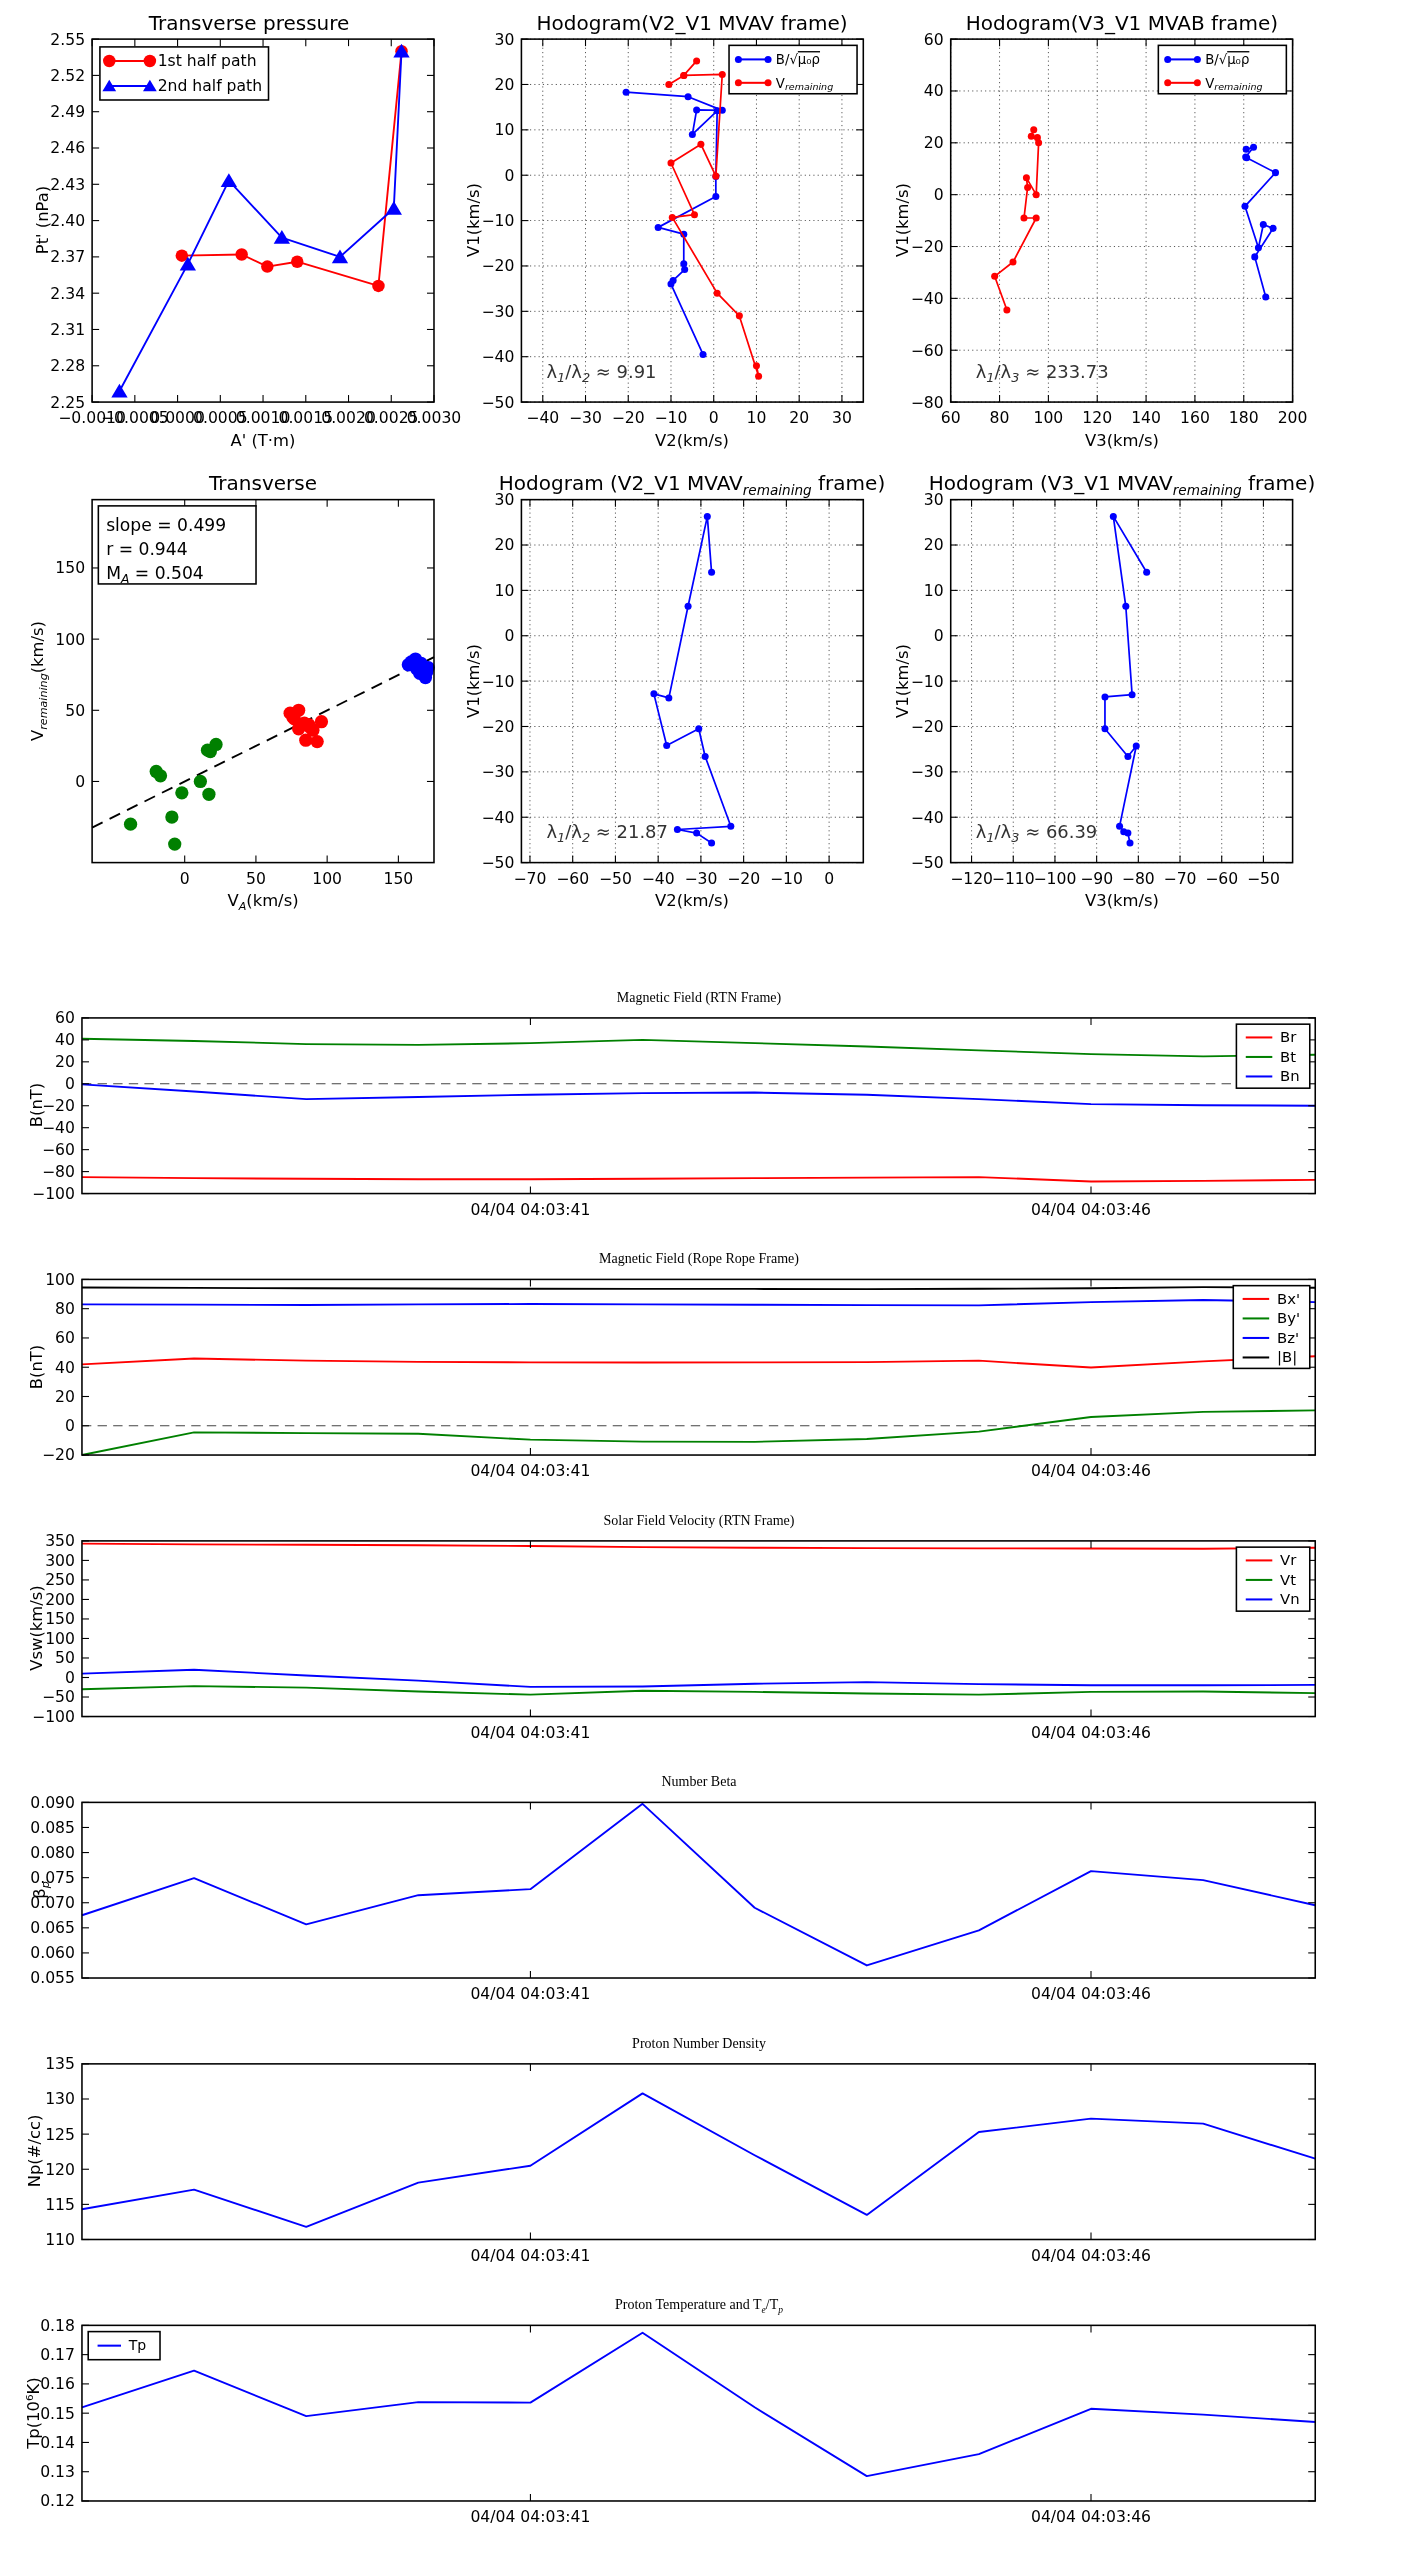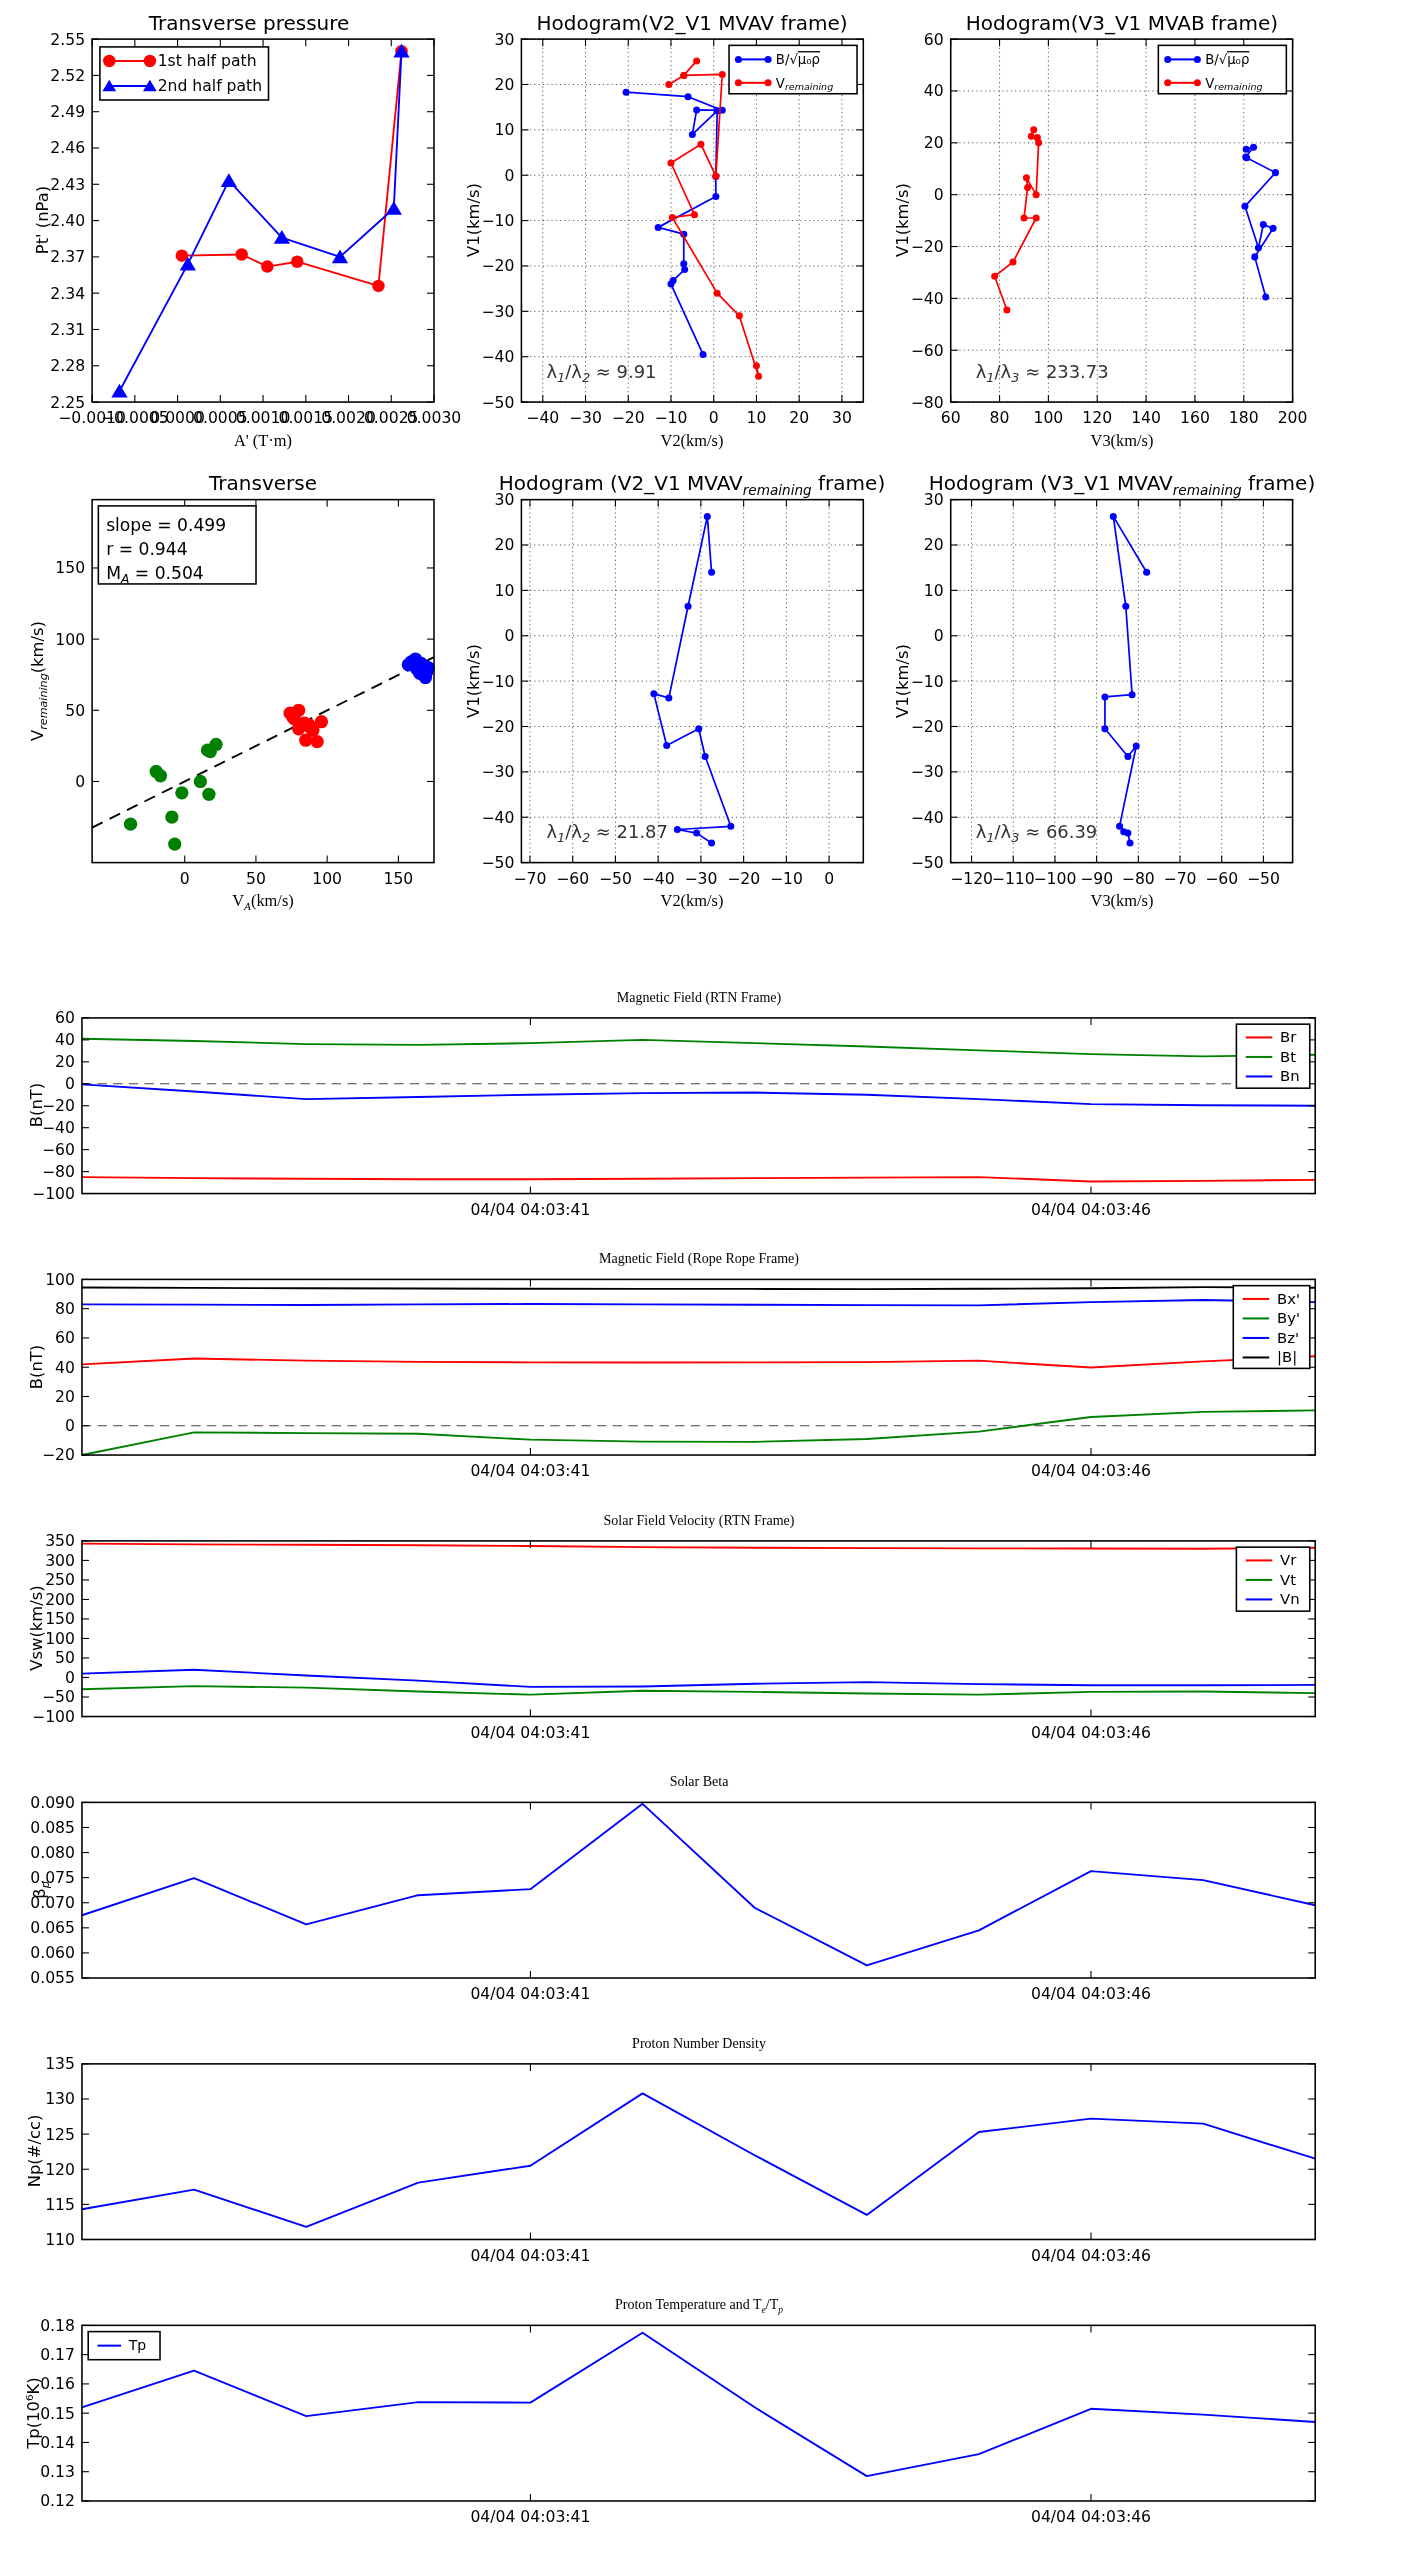--- a/index.html
+++ b/index.html
@@ -2,21 +2,21 @@
 <html style="font-size:12.5px"><head>
 <meta charset="utf-8">
 <style>
   html,body{margin:0;padding:0;background:#fff;}
   .page{position:relative;width:1405px;height:2576px;background:#ffffff;
         font-family:"DejaVu Sans", sans-serif;color:#000;}
   #canvas{position:absolute;left:0;top:0;}
   .ct,.pt,.xl{position:absolute;transform:translateX(-50%);white-space:nowrap;color:#000;}
   .ct{font-size:20px;}
   .pt{font-size:14px;font-family:Liberation Serif, serif;}
-  .xl{font-size:16.4px;font-family:Liberation Serif, serif;}
+  .xl{font-size:16.4px;}
   .yl{position:absolute;font-size:16.4px;white-space:nowrap;color:#000;
       transform:translate(-50%,-50%) rotate(-90deg);}
   sub{font-size:68%;font-style:italic;}
 </style>
 </head>
 <body>
 
 <div class="page">
   <svg id="canvas" width="1405" height="2576" viewBox="0 0 1800 3300">
       <g>
@@ -808,21 +808,21 @@
 
   <div class="ct rich" style="left:249px;top:11px">Transverse pressure</div>
   <div class="ct rich" style="left:692px;top:11px">Hodogram(V2_V1 MVAV frame)</div>
   <div class="ct rich" style="left:1122px;top:11px">Hodogram(V3_V1 MVAB frame)</div>
   <div class="ct rich" style="left:263px;top:471px">Transverse</div>
   <div class="ct rich" style="left:692px;top:471px"><span>Hodogram (V2_V1 MVAV</span><sub>remaining</sub><span> frame)</span></div>
   <div class="ct rich" style="left:1122px;top:471px"><span>Hodogram (V3_V1 MVAV</span><sub>remaining</sub><span> frame)</span></div>
   <div class="pt rich" style="left:699px;top:990px">Magnetic Field (RTN Frame)</div>
   <div class="pt rich" style="left:699px;top:1251px">Magnetic Field (Rope Rope Frame)</div>
   <div class="pt rich" style="left:699px;top:1513px">Solar Field Velocity (RTN Frame)</div>
-  <div class="pt rich" style="left:699px;top:1774px">Solar Beta</div>
+  <div class="pt rich" style="left:699px;top:1774px">Number Beta</div>
   <div class="pt rich" style="left:699px;top:2036px">Proton Number Density</div>
   <div class="pt rich" style="left:699px;top:2297px"><span>Proton Temperature and T</span><sub>e</sub><span>/T</span><sub>p</sub></div>
 
   <div class="xl rich" style="left:263px;top:431px">A' (T·m)</div>
   <div class="xl rich" style="left:692px;top:431px">V2(km/s)</div>
   <div class="xl rich" style="left:1122px;top:431px">V3(km/s)</div>
   <div class="xl rich" style="left:263px;top:891px"><span>V</span><sub>A</sub><span>(km/s)</span></div>
   <div class="xl rich" style="left:692px;top:891px">V2(km/s)</div>
   <div class="xl rich" style="left:1122px;top:891px">V3(km/s)</div>
 

